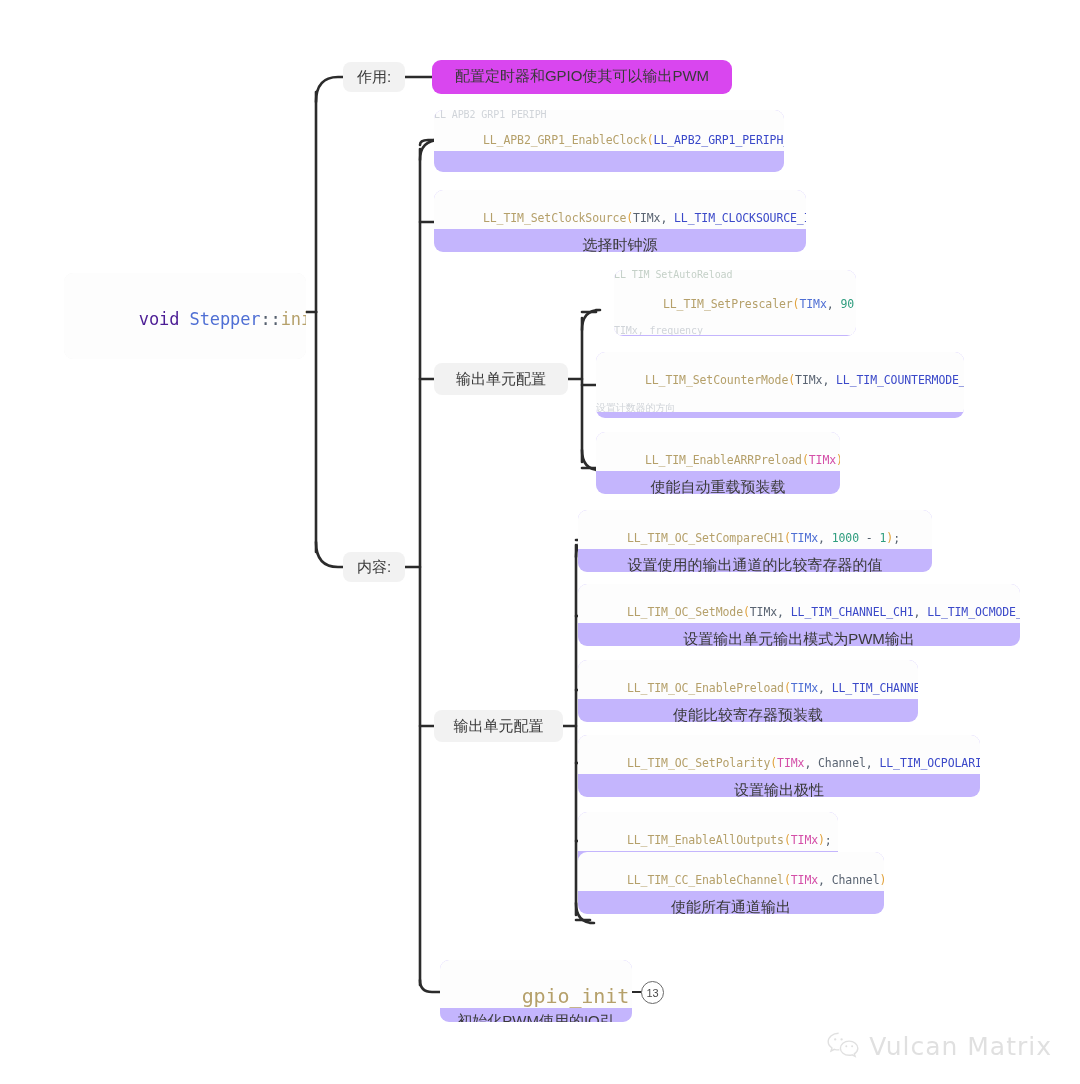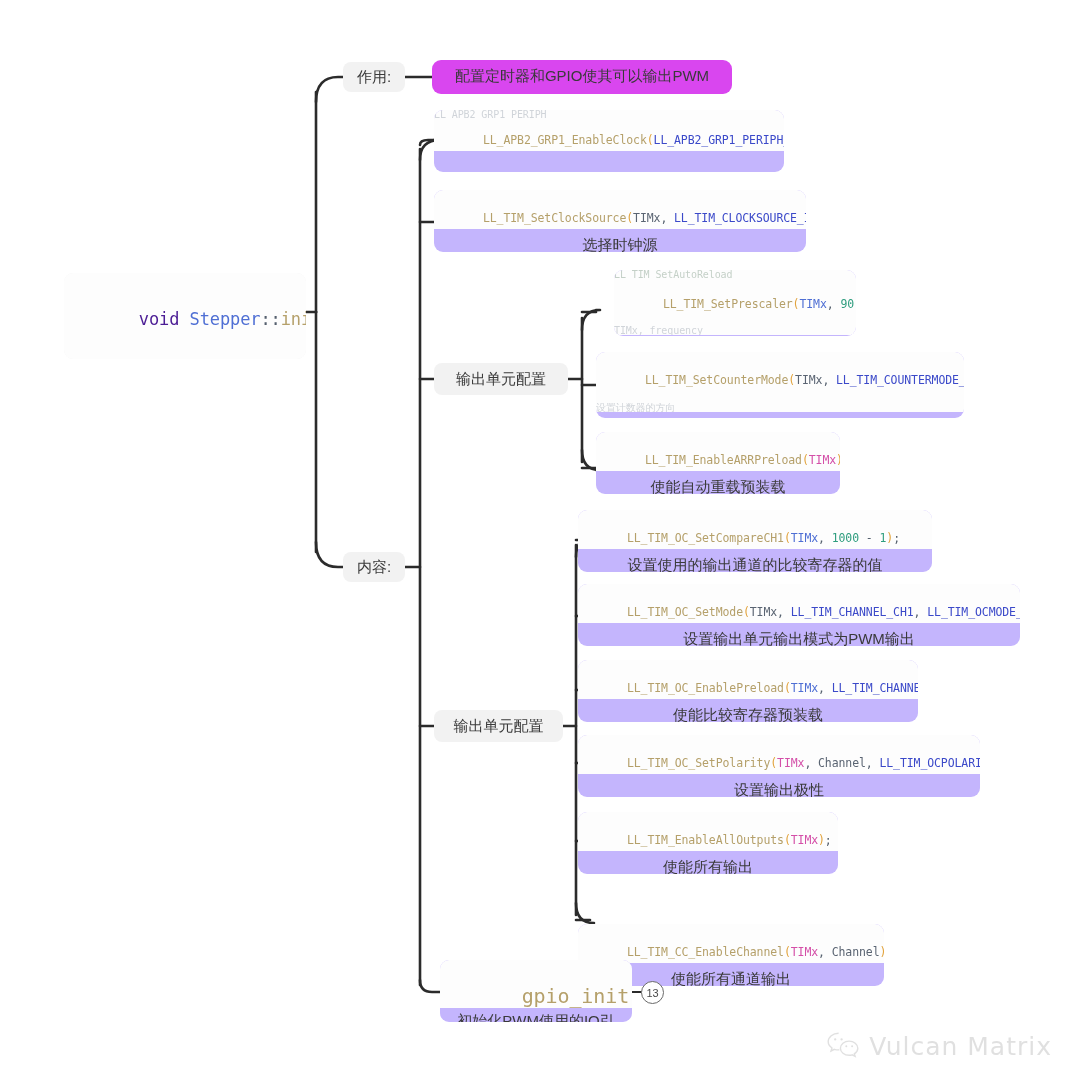--- a/index.html
+++ b/index.html
@@ -250,21 +250,21 @@
       <span class="fn">LL_TIM_OC_SetPolarity</span><span class="orange">(</span><span class="mag">TIMx</span><span class="punct">,</span> <span class="plain">Channel</span><span class="punct">,</span> <span class="ind">LL_TIM_OCPOLARITY_HIGH</span></div>
     <div class="desc">设置输出极性</div>
   </div>
 
   <div class="node" style="left:578px;top:812px;width:260px;height:62px;">
     <div class="code">
       <span class="fn">LL_TIM_EnableAllOutputs</span><span class="orange">(</span><span class="mag">TIMx</span><span class="orange">)</span><span class="punct">;</span></div>
     <div class="desc">使能所有输出</div>
   </div>
 
-  <div class="node" style="left:578px;top:924px;width:306px;height:62px;">
+  <div class="node" style="left:578px;top:852px;width:306px;height:62px;">
     <div class="code">
       <span class="fn">LL_TIM_CC_EnableChannel</span><span class="orange">(</span><span class="mag">TIMx</span><span class="punct">,</span> <span class="plain">Channel</span><span class="orange">)</span></div>
     <div class="desc">使能所有通道输出</div>
   </div>
 
   <div class="node" style="left:440px;top:960px;width:192px;height:62px;">
     <div class="code" style="font-size:20px;line-height:22px;text-align:center;padding:3px 10px 1px 10px;">
       <span class="fn">gpio_init</span><span class="mag">()</span><span class="punct">;</span></div>
     <div class="desc" style="padding-top:4px;">初始化PWM使用的IO引脚</div>
   </div>

